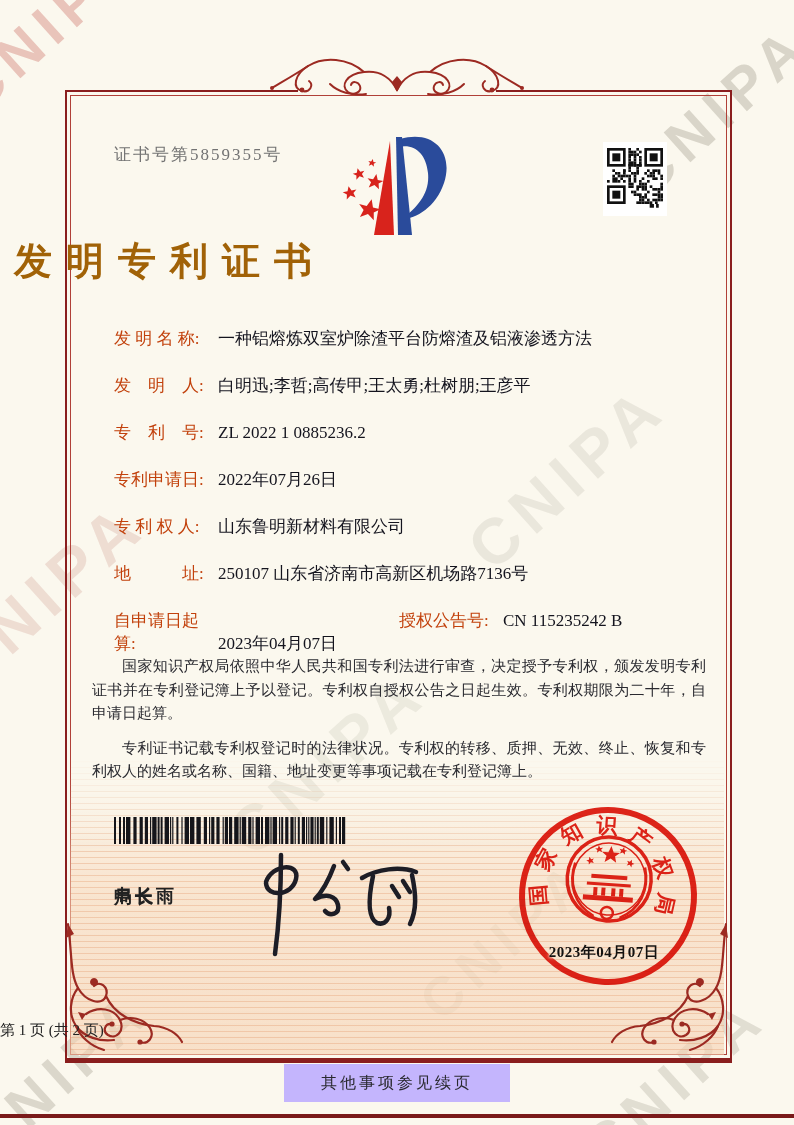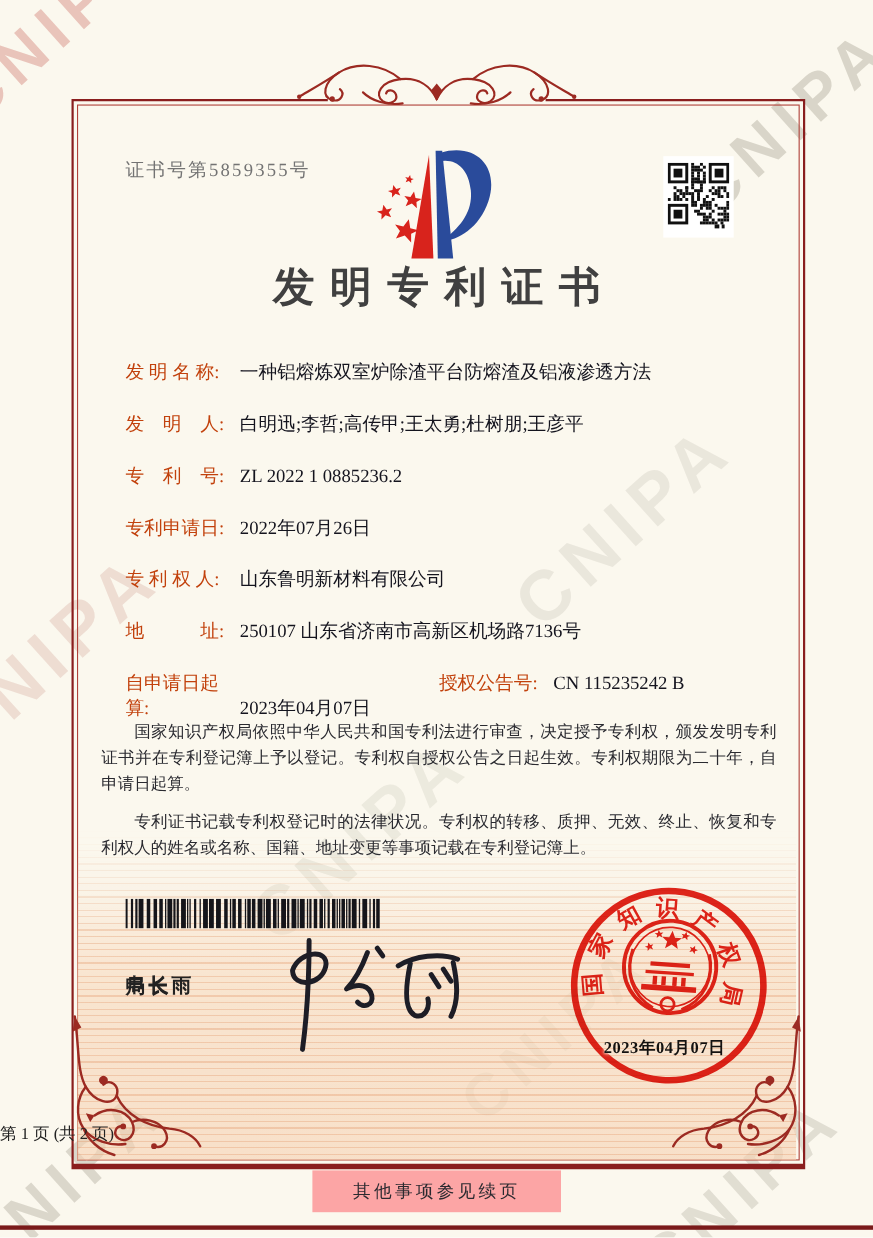--- a/index.html
+++ b/index.html
@@ -37,22 +37,22 @@
   
   .crest{position:absolute;left:268px;top:50px;width:258px;height:64px;}
   .corner{position:absolute;width:128px;height:136px;}
   .corner-l{left:56px;top:922px;}
   .corner-r{left:610px;top:922px;transform:scaleX(-1);}
   
   .cert-no{position:absolute;left:114px;top:143px;font-size:17px;letter-spacing:2px;color:#737373;}
   .logo{position:absolute;left:338px;top:131px;width:122px;height:114px;}
   .qr-box{position:absolute;left:603px;top:142px;width:64px;height:74px;background:#fff;}
   .qr{position:absolute;left:4px;top:6px;}
-  .title{position:absolute;left:0;top:236px;width:100%;text-align:center;
-         font-size:38px;font-weight:700;letter-spacing:14px;text-indent:14px;color:#404040;}
+  .title{position:absolute;left:0;top:236px;width:100%;
+         font-size:38px;font-weight:700;letter-spacing:14px;text-indent:14px;color:#a16207;}
   
   .rows{position:absolute;left:114px;top:327px;width:580px;}
   .row{position:relative;height:47px;font-size:17px;}
   .row .lab{display:inline-block;width:92px;color:#c2410c;}
   .row .val{margin-left:12px;color:#14141e;}
   .row .pair2{position:absolute;left:285px;top:0;}
   
   .paras{position:absolute;left:92px;top:655px;width:614px;font-size:15px;
          line-height:23.5px;text-align:justify;color:#2a2a30;}
   .paras p{margin:0 0 11px 0;text-indent:2em;}
@@ -71,21 +71,21 @@
              border-radius:50%;}
   .seal-ch{position:absolute;left:50%;top:50%;width:24px;height:24px;margin:-12px 0 0 -12px;
            text-align:center;line-height:24px;font-size:21px;font-weight:700;color:#e2261c;
            font-family:"Liberation Serif","DejaVu Serif",serif;}
   .emblem{position:absolute;left:44px;top:28px;}
   .seal-date{position:absolute;left:0;top:136px;width:178px;text-align:center;font-size:15px;
              font-weight:600;color:#141414;letter-spacing:.5px;
              text-shadow:0 0 3px #fff,0 0 3px #fff,0 0 5px #fff;transform:rotate(-4deg);}
   
   .footer-page{position:absolute;left:0;top:1021px;width:100%;font-size:15px;color:#222;}
-  .cont-box{position:absolute;left:284px;top:1064px;width:226px;height:38px;background:#fca5a5;
+  .cont-box{position:absolute;left:284px;top:1064px;width:226px;height:38px;background:#c4b5fd;
             display:flex;align-items:center;justify-content:center;}
   .cont-box span{font-size:16px;letter-spacing:3px;color:#2a2a30;}
   .bottom-line{position:absolute;left:0;top:1114px;width:100%;height:4px;background:#7a1a1a;}
 </style>
 </head>
 <body>
 
 <div class="page">
 
   <span class="wm wm1">CNIPA</span>

